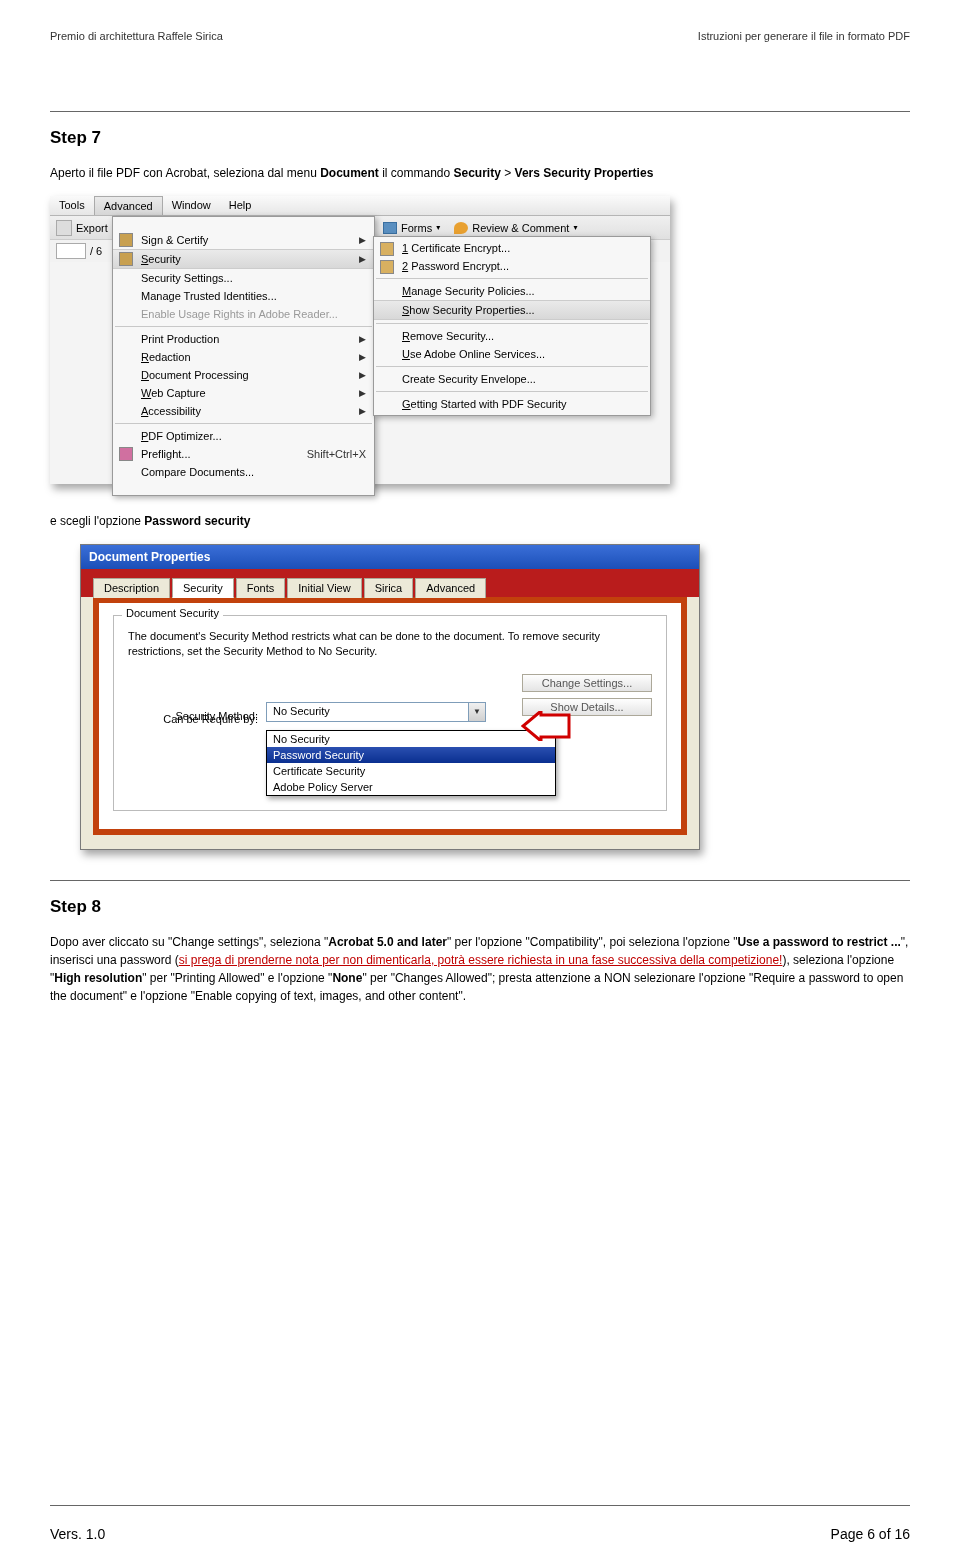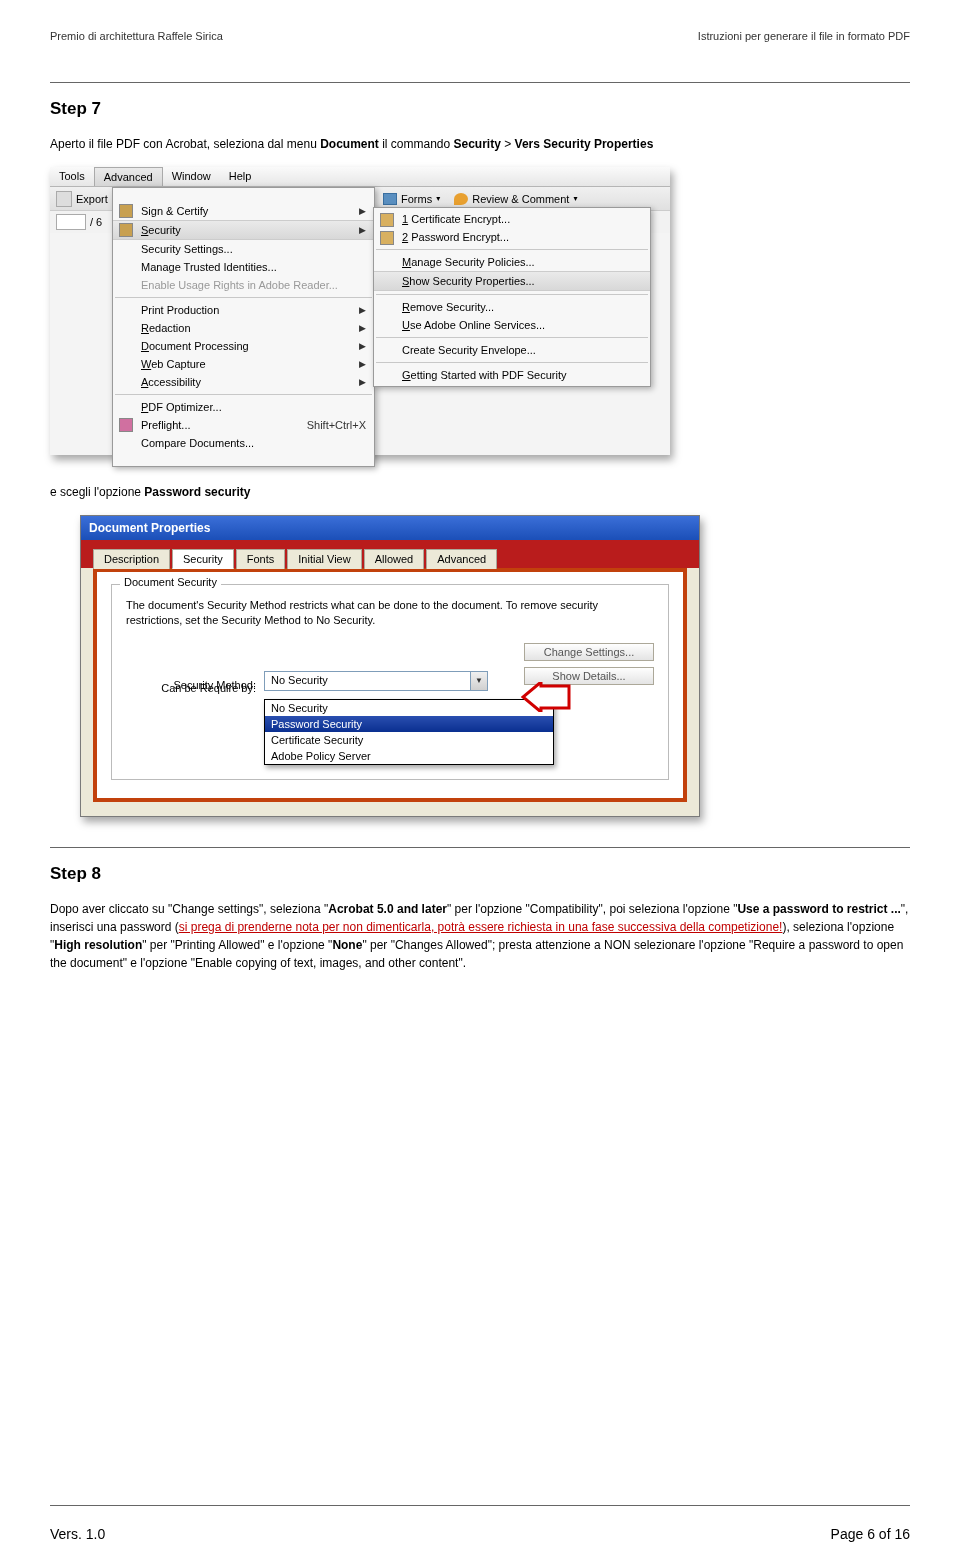--- a/index.html
+++ b/index.html
@@ -14,21 +14,21 @@
   .page {
     padding: 30px 50px 20px 50px;
     min-height: 1560px;
     position: relative;
   }
   .doc-header {
     display: flex;
     justify-content: space-between;
     font-size: 11px;
     color: #333;
-    margin-bottom: 40px;
+    margin-bottom: 69px;
   }
   hr.thin { border: none; border-top: 1px solid #666; margin: 8px 0 16px 0; }
   hr.sep { border: none; border-top: 1px solid #666; margin: 30px 0 16px 0; }
   .step-title { font-weight: bold; font-size: 17px; margin-bottom: 16px; }
   .body-text { font-size: 12px; line-height: 1.5; margin-bottom: 14px; }
   .bold { font-weight: bold; }
   .red { color: #c00000; text-decoration: underline; }
   
   .shot1 {
     background: #f4f4f4;
@@ -156,21 +156,21 @@
     top:1px;
   }
   .tab.active {
     background:#fff;
     border-bottom: 1px solid #fff;
     z-index:2;
   }
   .tabpanel {
     margin: 0 12px 14px 12px;
     background:#fff;
-    border:4px solid #c2410c;
+    border:6px solid #c2410c;
     padding: 12px 14px 18px 14px;
   }
   .fieldset {
     border:1px solid #bbb;
     border-top:none;
     position:relative;
     padding: 14px 14px 14px 14px;
   }
   .fieldset::before {
     content:"";
@@ -361,21 +361,21 @@
   </p>
 
   <div class="shot2-wrap">
   <div class="shot2" style="position:relative">
     <div class="titlebar">Document Properties</div>
     <div class="tabs" id="tabs2">
           <div class="tab">Description</div>
           <div class="tab active">Security</div>
           <div class="tab">Fonts</div>
           <div class="tab">Initial View</div>
-          <div class="tab">Allowed</div>
+          <div class="tab">Sirica</div>
           <div class="tab">Advanced</div>
         </div>
     <div class="tabpanel">
       <div class="fieldset">
         <div class="fs-legend">Document Security</div>
         <div class="desc">The document's Security Method restricts what can be done to the document. To remove security restrictions, set the Security Method to No Security.</div>
 
         <div class="form-row">
           <div class="lbl">
             <span>Security Method:</span>

